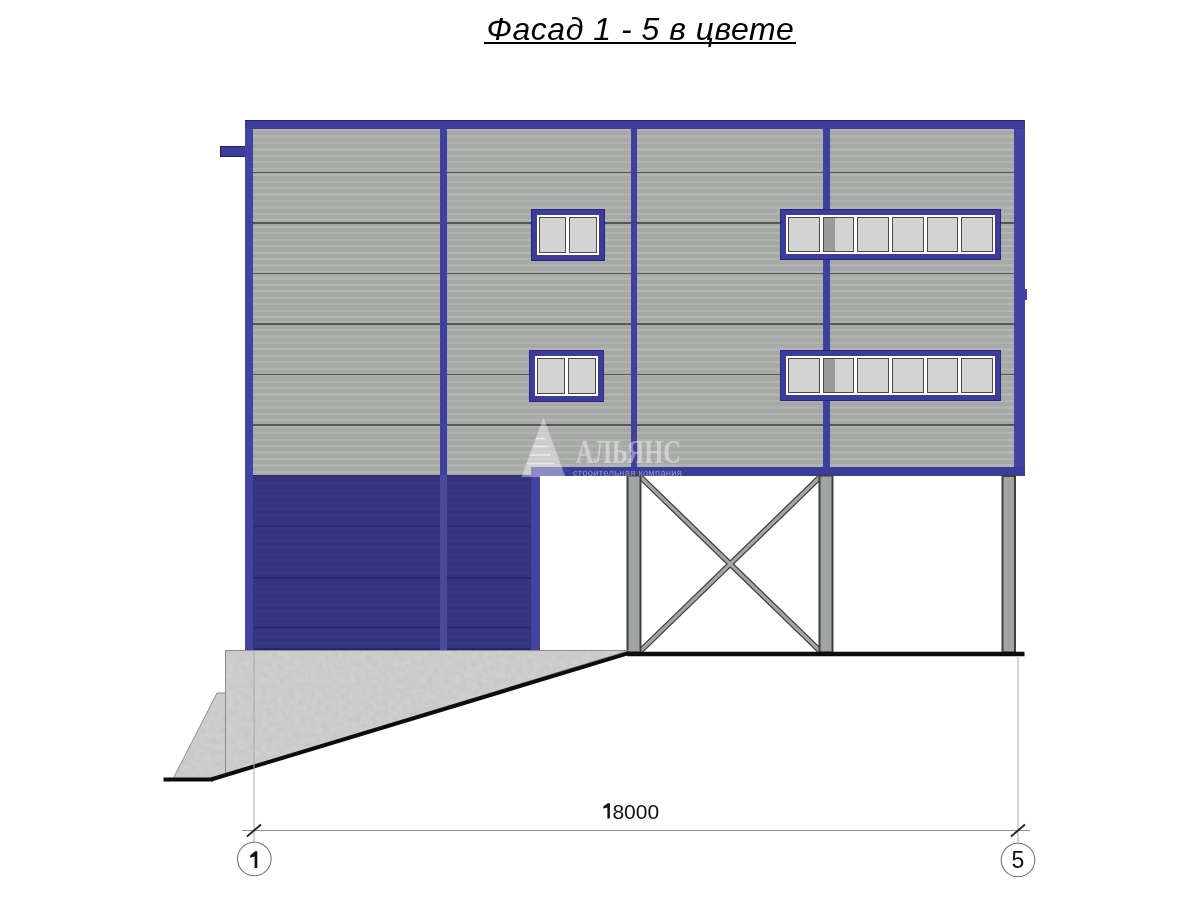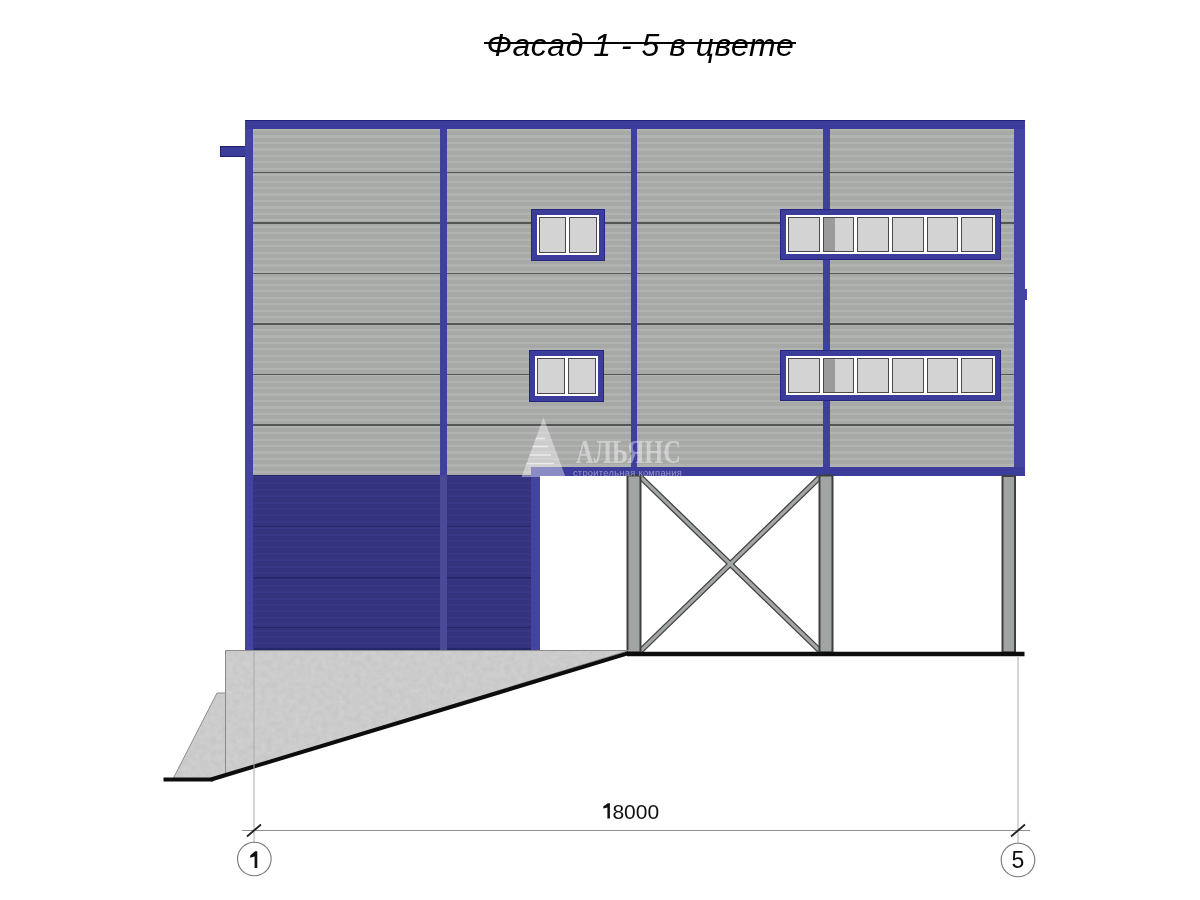--- a/index.html
+++ b/index.html
@@ -1,19 +1,19 @@
 <!DOCTYPE html>
 <html><head>
 <meta charset="utf-8">
 <style>
   html,body{margin:0;padding:0;background:#fff;}
   #page{position:relative;width:1200px;height:900px;background:#fff;overflow:hidden;
         font-family:"Liberation Sans", sans-serif;}
   .abs{position:absolute;box-sizing:border-box;}
-  #title{position:absolute;left:81px;right:0;top:11px;text-align:center;margin-top:16px;}
+  #title{position:absolute;left:81px;right:0;top:11px;text-align:center;}
   #title span{display:inline-block;font-style:italic;font-size:32px;color:#000;letter-spacing:0.5px;}
   #underline{position:absolute;left:484px;top:41.7px;width:312px;height:2.5px;background:#000;}
   .siding{background:repeating-linear-gradient(180deg,#b1b3b1 0px,#b1b3b1 2.2px,#a7a9a7 2.2px,#a7a9a7 6.45px);}
   .joint{background:#565656;height:1.8px;left:253px;width:761px;}
   .blue{background:#3c3c9b;}
   .garage{background:repeating-linear-gradient(180deg,#373785 0px,#373785 2px,#34347e 2px,#34347e 6.4px);}
   .gjoint{background:#26266b;height:1.8px;left:254px;width:277px;}
   .win{position:absolute;box-sizing:border-box;background:#3c3c9b;border:1px solid #26267e;}
   .win .inner{position:absolute;left:5px;right:5px;top:5px;bottom:5px;background:#fff;
       display:flex;gap:3px;padding:2px;box-sizing:border-box;}

